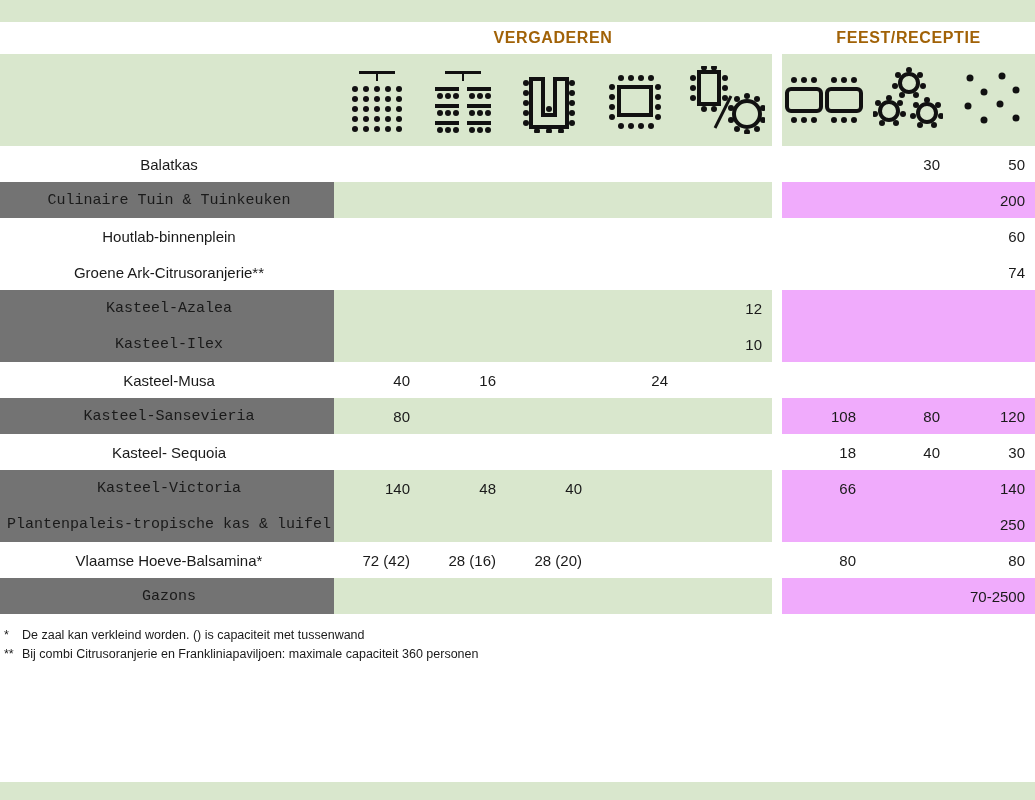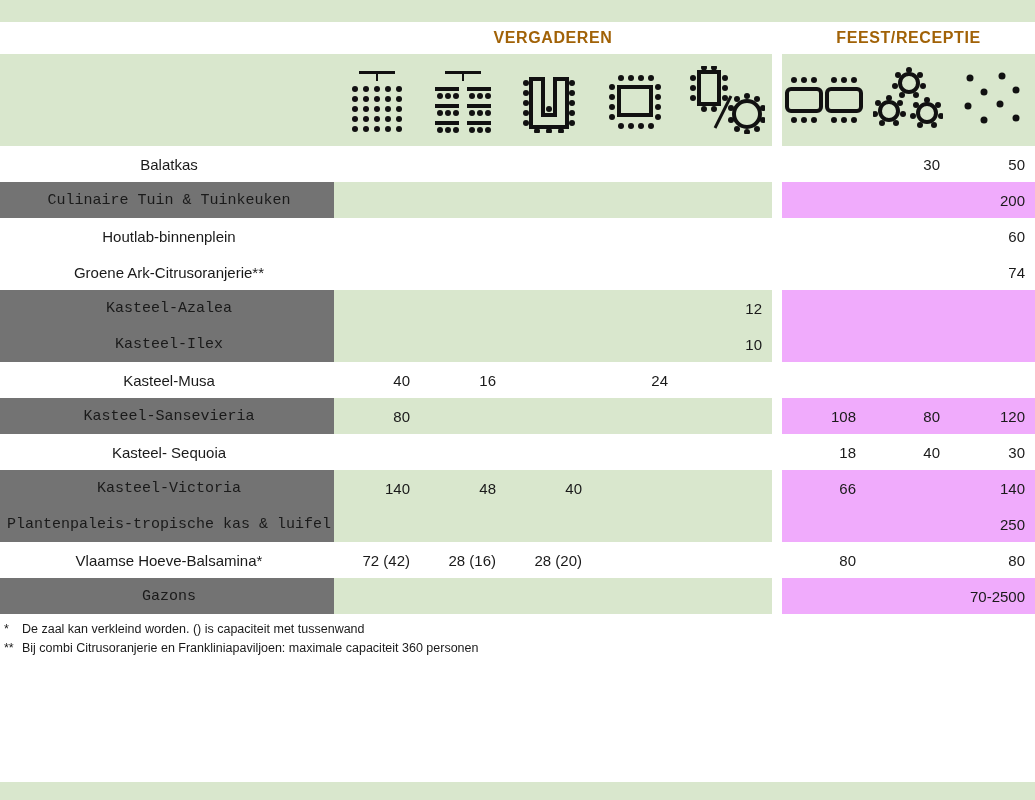--- a/index.html
+++ b/index.html
@@ -90,21 +90,21 @@
     padding-right: 10px;
   }
   tr.row td.gapcell { background: #ffffff !important; }
 
   .shade-verg { background: #d9e7cd; }
   .shade-feest { background: #f0abfc; }
   .shade-name { background: #737373; font-family: Liberation Mono, monospace; }
   .plain { background: #ffffff; }
 
   .notes {
-    margin-top: 6px;
+    margin-top: 12px;
     padding-left: 4px;
     font-size: 12.5px;
     line-height: 1.55;
     color: #1a1a1a;
   }
   .notes div { white-space: nowrap; }
   .note-star { display: inline-block; width: 18px; }
   .bottombar {
     position: absolute;
     left: 0;

